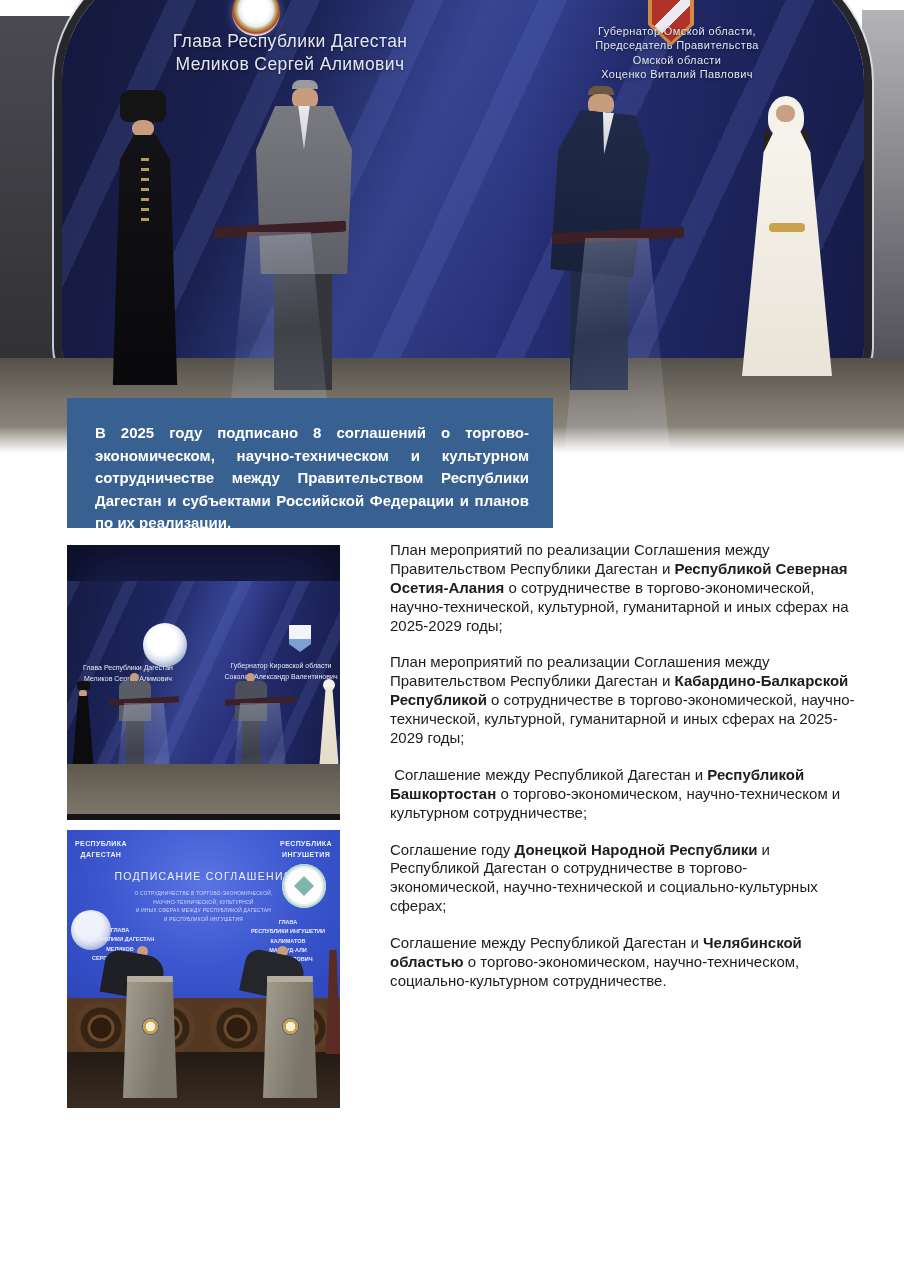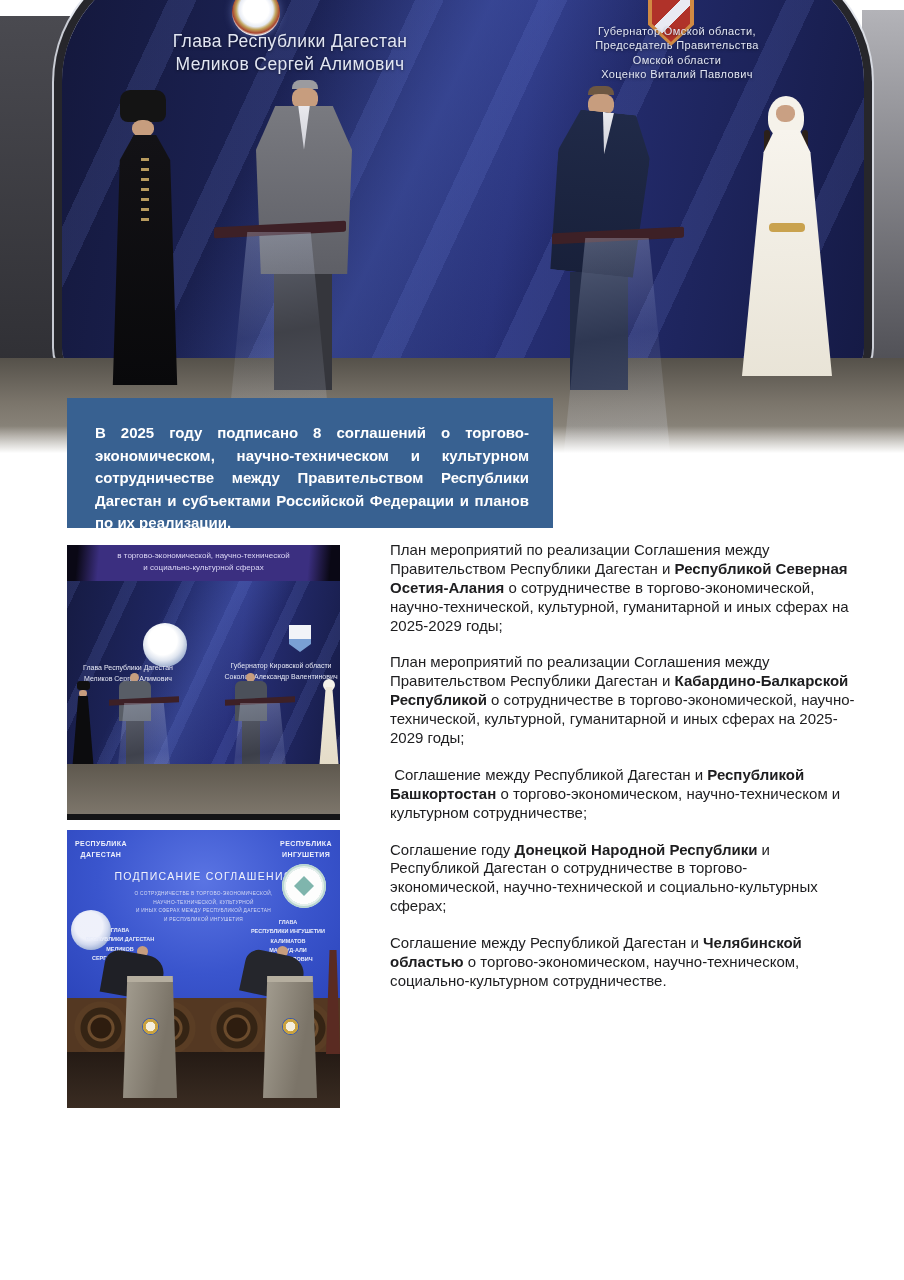--- a/index.html
+++ b/index.html
@@ -217,22 +217,20 @@
       <div class="gown"></div>
     </div>
 
     <div class="hero-fade"></div>
   </div>
 
   <div class="info-box">В 2025 году подписано 8 соглашений о торгово-экономическом, научно-техническом и культурном сотрудничестве между Правительством Республики Дагестан и субъектами Российской Федерации и планов по их реализации.</div>
 
   <div class="photo photo1">
     <div class="p1-backdrop"></div>
-    <div class="p1-banner">в торгово-экономической, научно-технической
-и социально-культурной сферах</div>
     <div class="p1-sphere"></div>
     <div class="p1-kirov"></div>
     <div class="p1-cap left">Глава Республики Дагестан
 Меликов Сергей Алимович</div>
     <div class="p1-cap right">Губернатор Кировской области
 Соколов Александр Валентинович</div>
 
     <div class="mini-fig" style="left:4px;top:136px;">
       <div class="mini-hat"></div>
         <div class="mini-face"></div>

